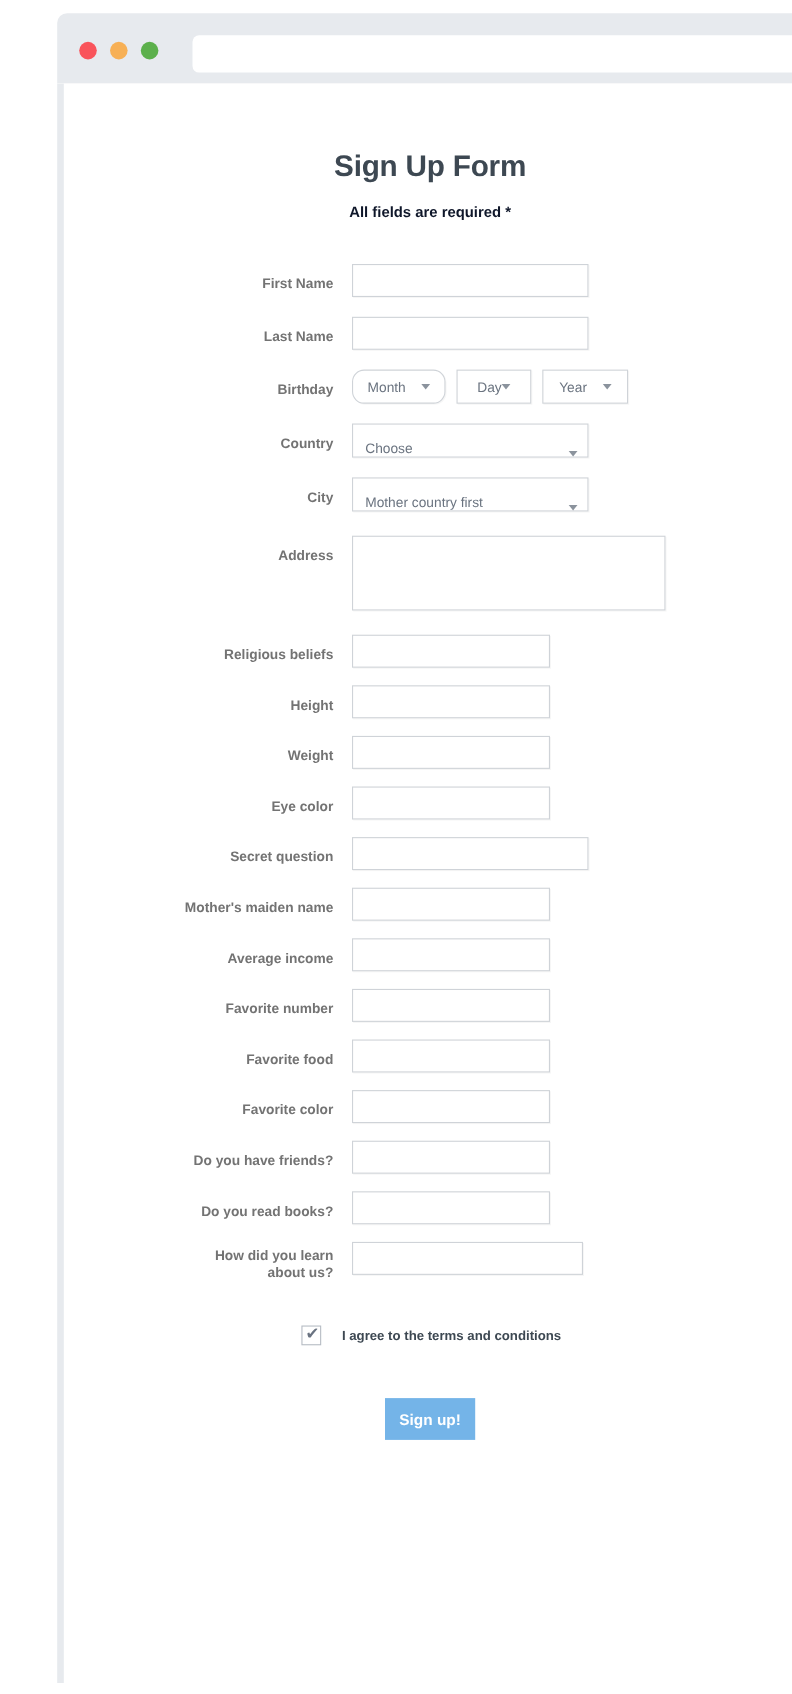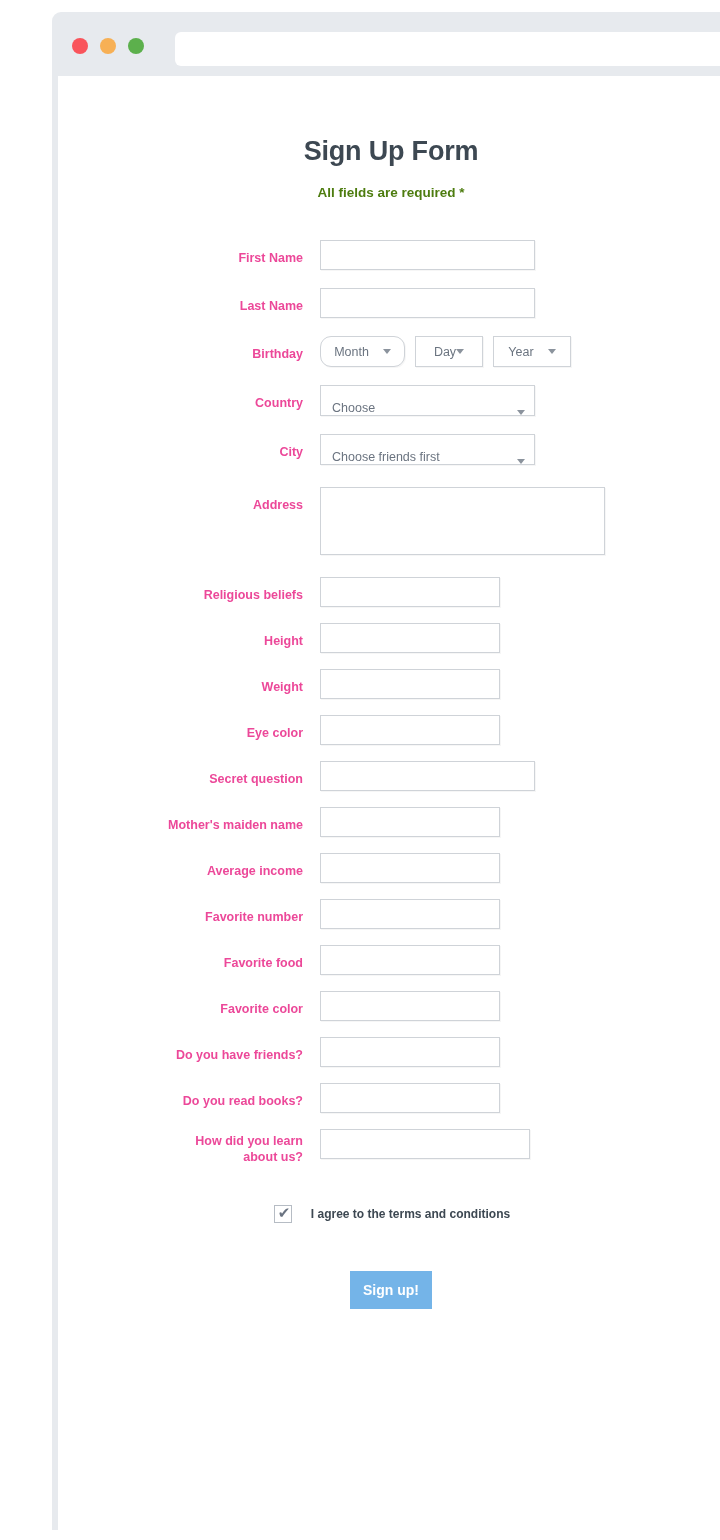--- a/index.html
+++ b/index.html
@@ -75,21 +75,21 @@
     font-size: 27px;
     font-weight: bold;
     color: #3d4852;
     letter-spacing: -0.2px;
     margin: 0;
     padding-left: 4px;
   }
   .form-subtitle {
     font-size: 13.5px;
     font-weight: bold;
-    color: #4d7c0f;
+    color: #0f172a;
     margin: 0;
     padding-top: 18px;
     padding-left: 4px;
   }
 
   
   .form-body {
     padding-top: 40px;
   }
   .row {
@@ -97,21 +97,21 @@
     align-items: flex-start;
     margin-bottom: 12px;
   }
   .label-cell {
     width: 262px;
     text-align: right;
     padding-right: 17px;
     box-sizing: border-box;
     font-size: 12.5px;
     font-weight: bold;
-    color: #ec4899;
+    color: #737373;
     line-height: 16px;
     padding-top: 10px;
   }
   .label-cell.two-line { padding-top: 4px; }
   .field-cell { display: flex; gap: 10px; }
 
   .txt {
     height: 30px;
     background: #ffffff;
     border: 1px solid #cfd3d8;
@@ -276,21 +276,21 @@
             <span>Choose</span>
             <span class="caret"></span>
           </div>
         </div>
       </div>
 
       <div class="row gap-xl">
         <div class="label-cell">City</div>
         <div class="field-cell">
           <div class="sel sel-wide">
-            <span>Choose friends first</span>
+            <span>Mother country first</span>
             <span class="caret"></span>
           </div>
         </div>
       </div>
 
       <div class="row gap-xl">
         <div class="label-cell">Address</div>
         <div class="field-cell">
           <div class="area" title=""></div>
         </div>

